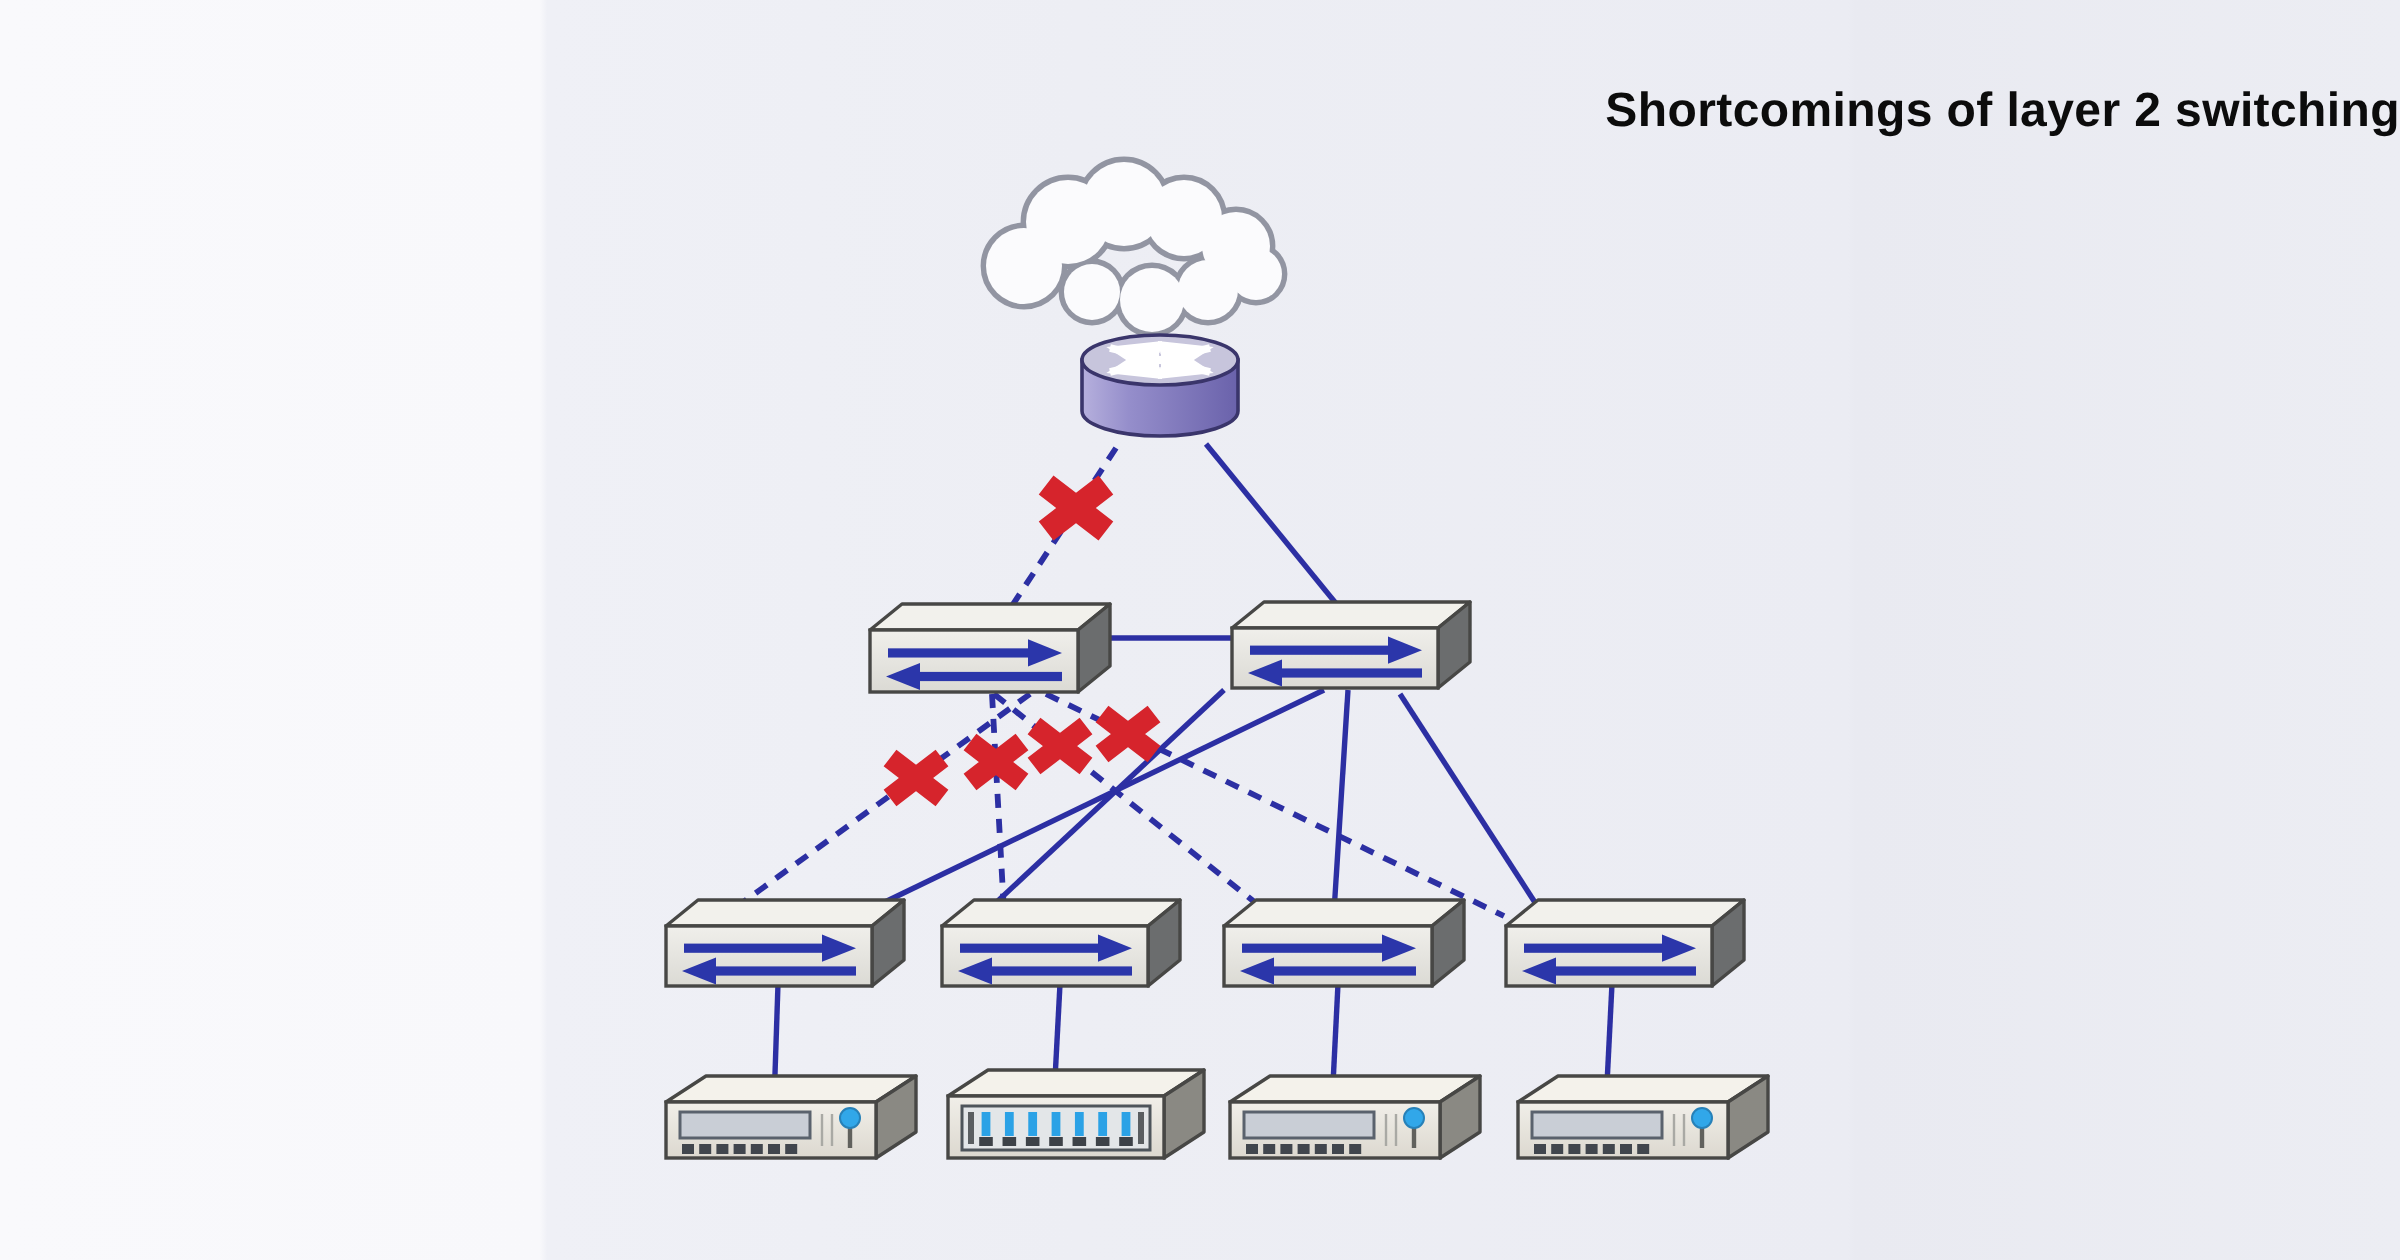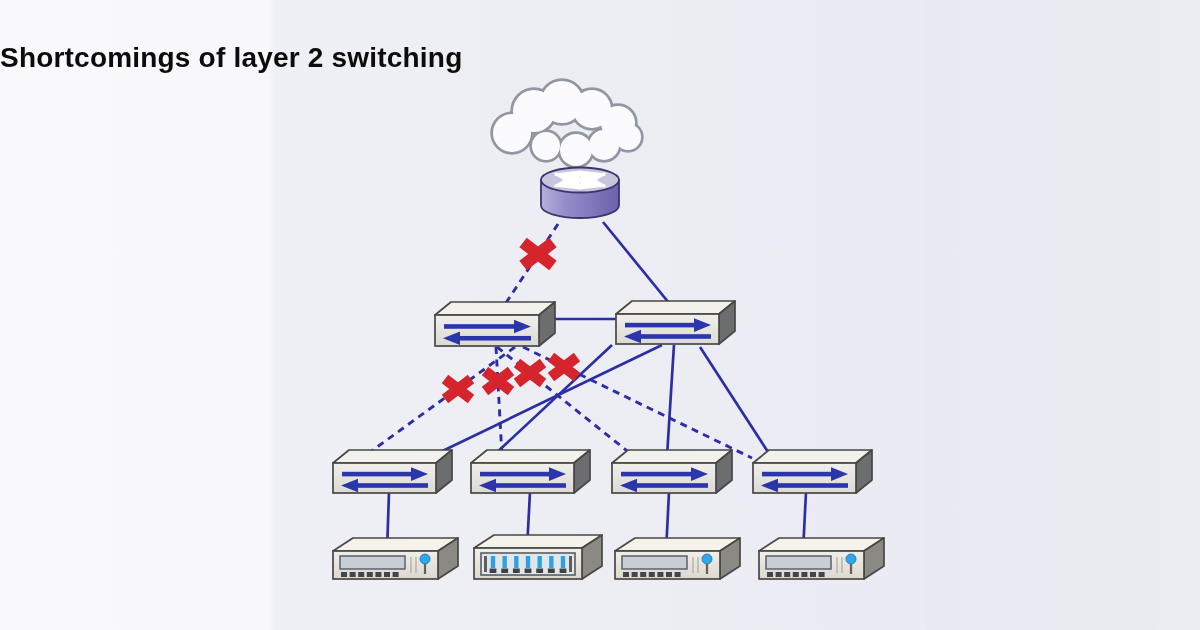--- a/index.html
+++ b/index.html
@@ -2,22 +2,22 @@
 <html><head>
 <meta charset="utf-8">
 <style>
   html,body{margin:0;padding:0;}
   .stage{
     position:relative;width:1200px;height:630px;overflow:hidden;
     background:linear-gradient(90deg,#f9f9fc 0%,#f8f8fb 22.5%,#eff0f6 22.8%,#edeef4 45%,#ebecf3 77.0%,#e9eaf1 77.3%,#ecedf3 100%);
     font-family:"Liberation Sans",sans-serif;
   }
   .title{
-    position:absolute;top:42px;left:0;width:1200px;text-align:left;
-    font-weight:700;font-size:28px;color:#0c0c0c;letter-spacing:.2px;
+    position:absolute;top:42px;left:0;width:1200px;text-align:right;
+    font-weight:700;font-size:24px;color:#0c0c0c;letter-spacing:.2px;
   }
   svg.diagram{position:absolute;left:0;top:0;width:1200px;height:630px;}
 </style>
 </head>
 <body>
 
 <div class="stage">
   <div class="title">Shortcomings of layer 2 switching</div>
   <svg class="diagram" viewBox="0 0 1200 630">
       <defs>

